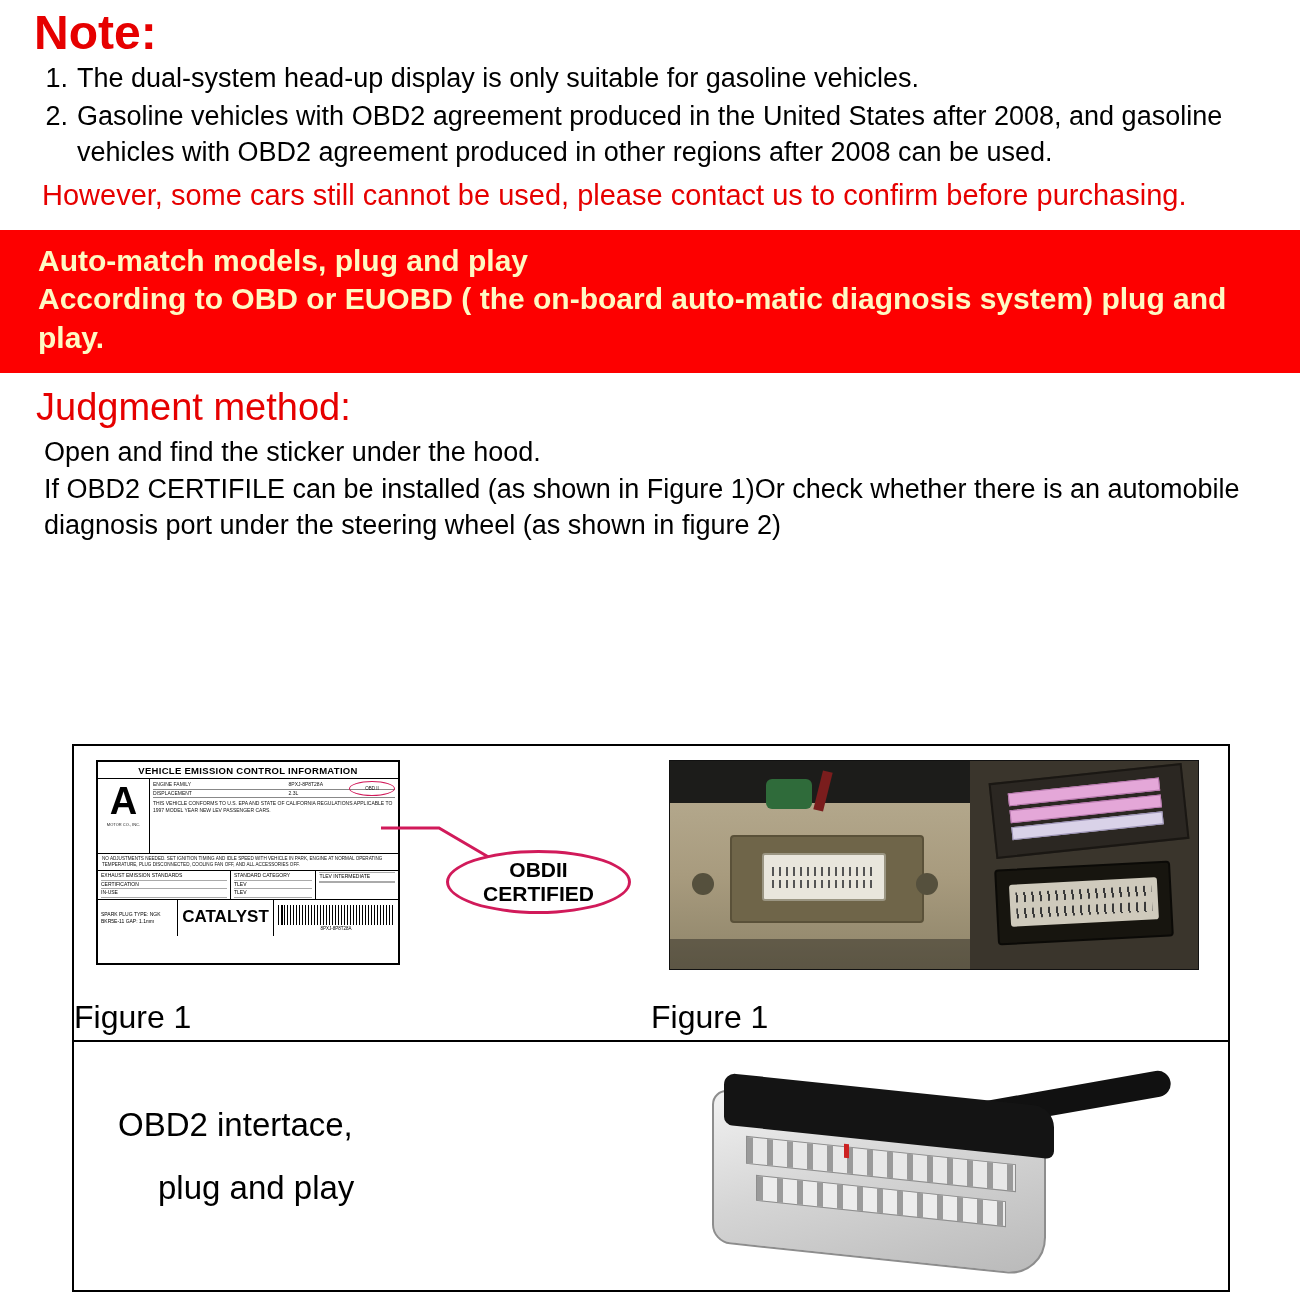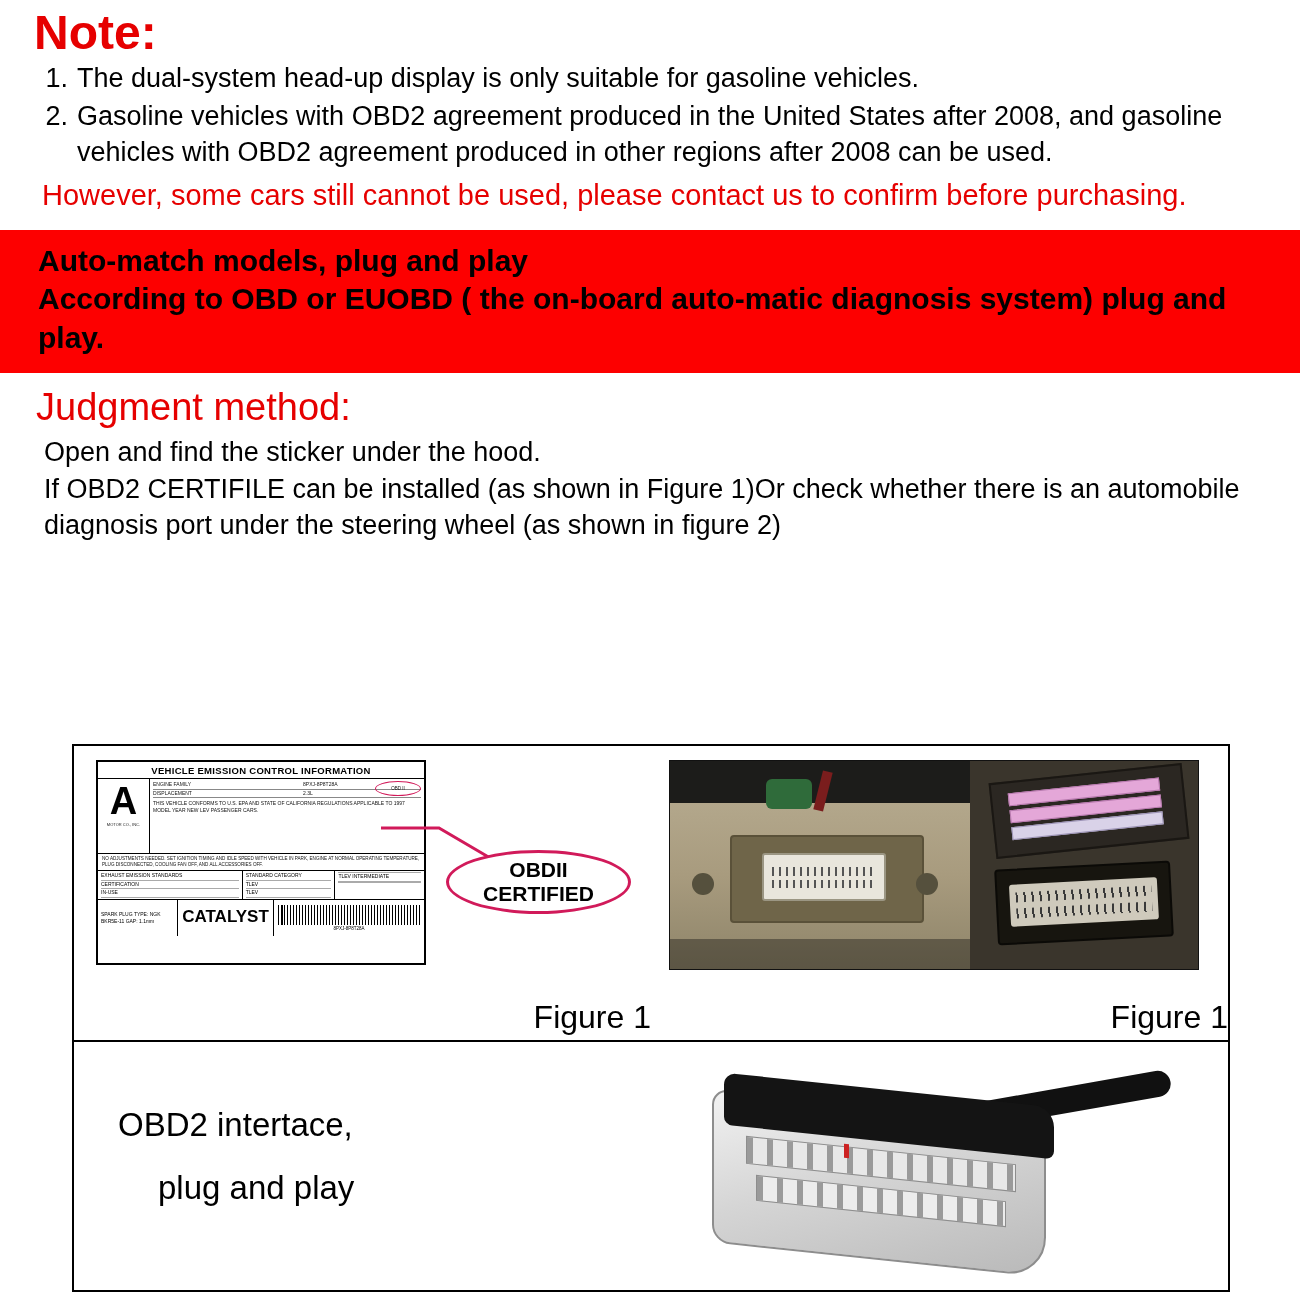--- a/index.html
+++ b/index.html
@@ -56,21 +56,21 @@
   .note-warning {
     color: #e60000;
     font-size: 29px;
     line-height: 1.28;
     margin: 7px 0 0 8px;
   }
 
   
   .red-banner {
     background: #fd0000;
-    color: #000000;
+    color: #fef9c3;
     margin-top: 16px;
     padding: 12px 18px 16px 38px;
   }
   .red-banner p {
     margin: 0;
     font-size: 30px;
     font-weight: bold;
     line-height: 1.28;
   }
 
@@ -115,31 +115,31 @@
     display: flex;
   }
   .fig-cell {
     position: relative;
     flex: 1 1 50%;
   }
   .fig-caption {
     position: absolute;
     bottom: 4px;
     width: 100%;
-    text-align: right;
+    text-align: left;
     font-size: 32px;
     color: #000;
   }
 
   
   .emission-label {
     position: absolute;
     left: 22px;
     top: 14px;
-    width: 330px;
+    width: 304px;
     height: 205px;
     border: 2px solid #000;
     background: #fff;
     box-sizing: border-box;
     font-size: 5px;
     overflow: hidden;
   }
   .el-title {
     text-align: center;
     font-weight: bold;

